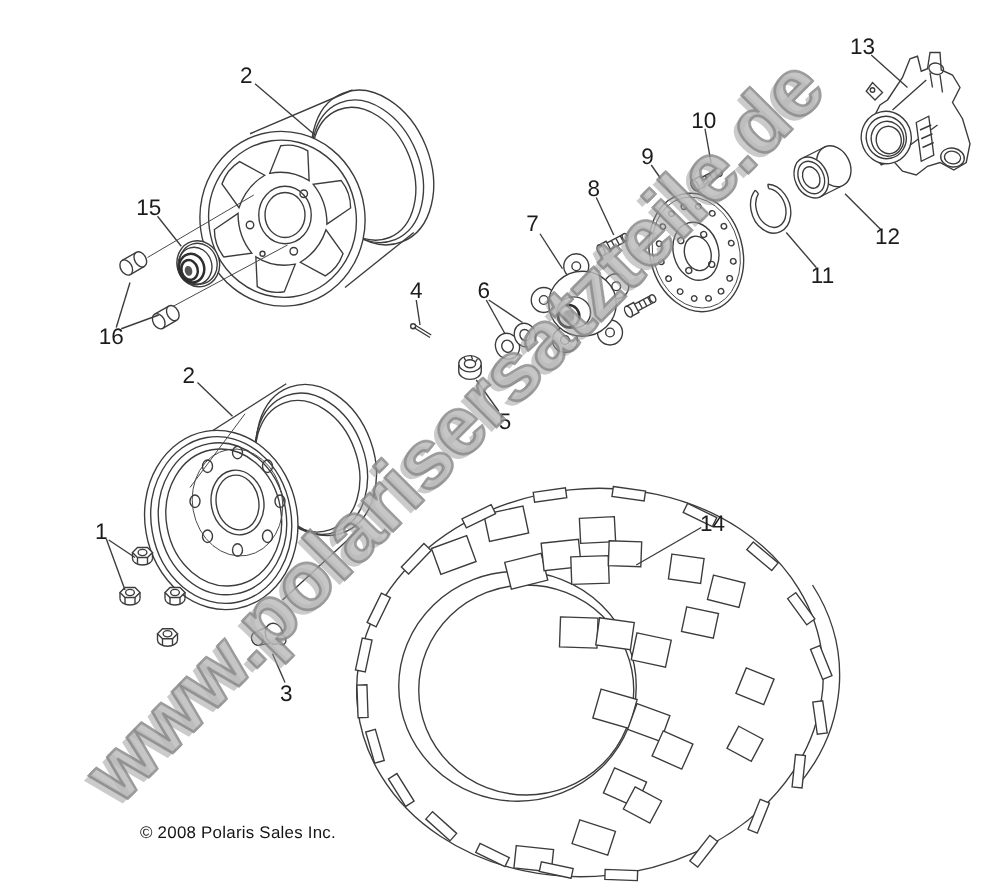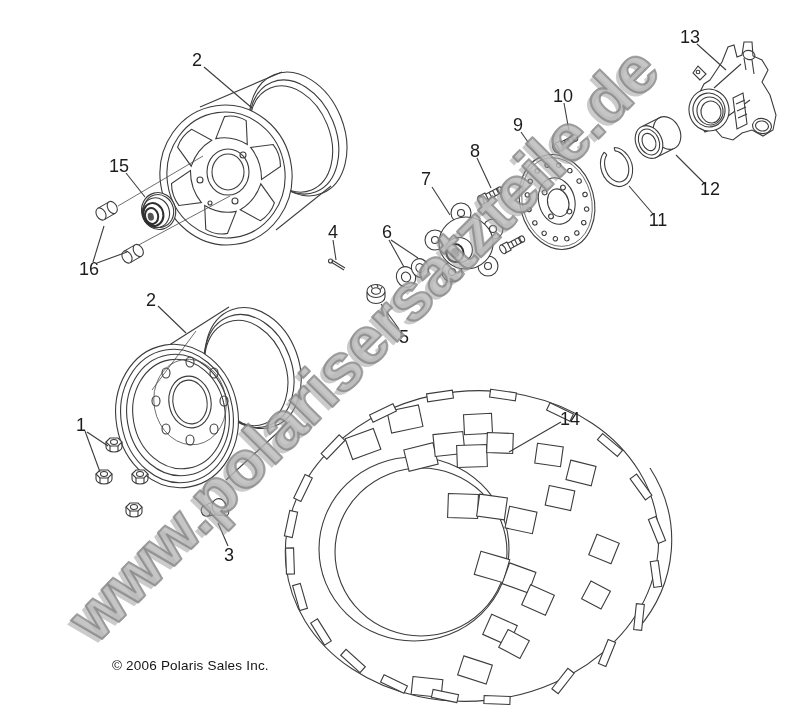--- a/index.html
+++ b/index.html
@@ -334,15 +334,15 @@
     <text class="callout" x="690" y="43">13</text>
     <text class="callout" x="570" y="425">14</text>
     <text class="callout" x="119" y="172">15</text>
     <text class="callout" x="89" y="275">16</text>
   </g>
 </svg>
 
   <div class="wm wm-shadow">www.polarisersatzteile.de</div>
   <div class="wm wm-face">www.polarisersatzteile.de</div>
 
-  <div class="copyright">© 2006 Polaris Sales Inc.</div>
+  <div class="copyright">© 2008 Polaris Sales Inc.</div>
 
 </div>
 
 </body></html>

